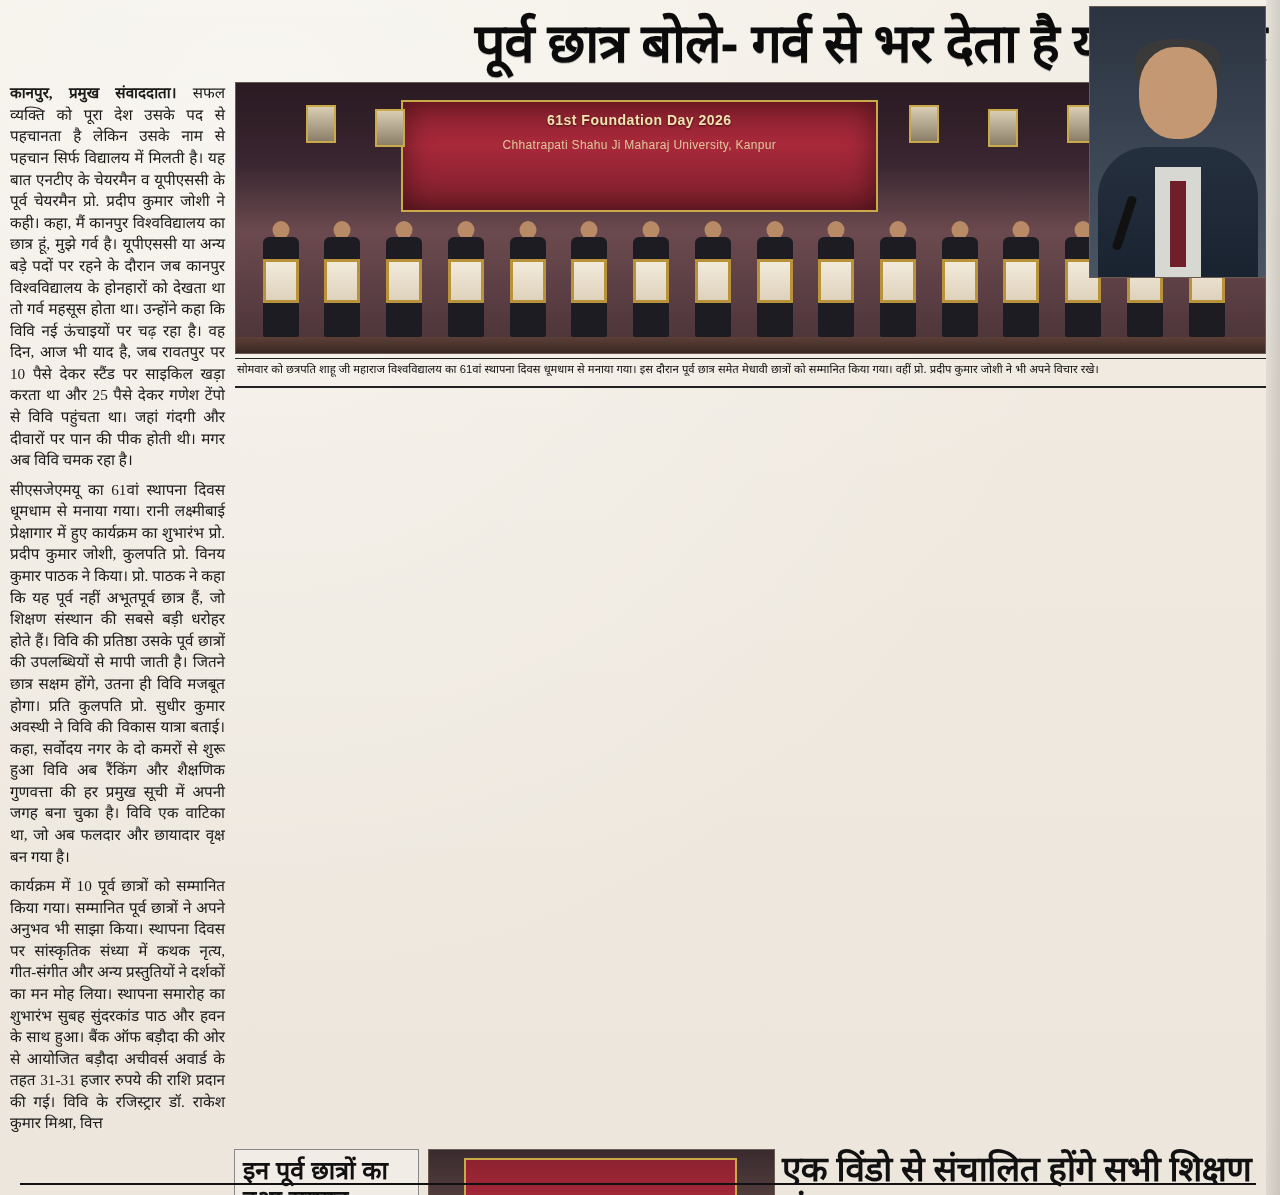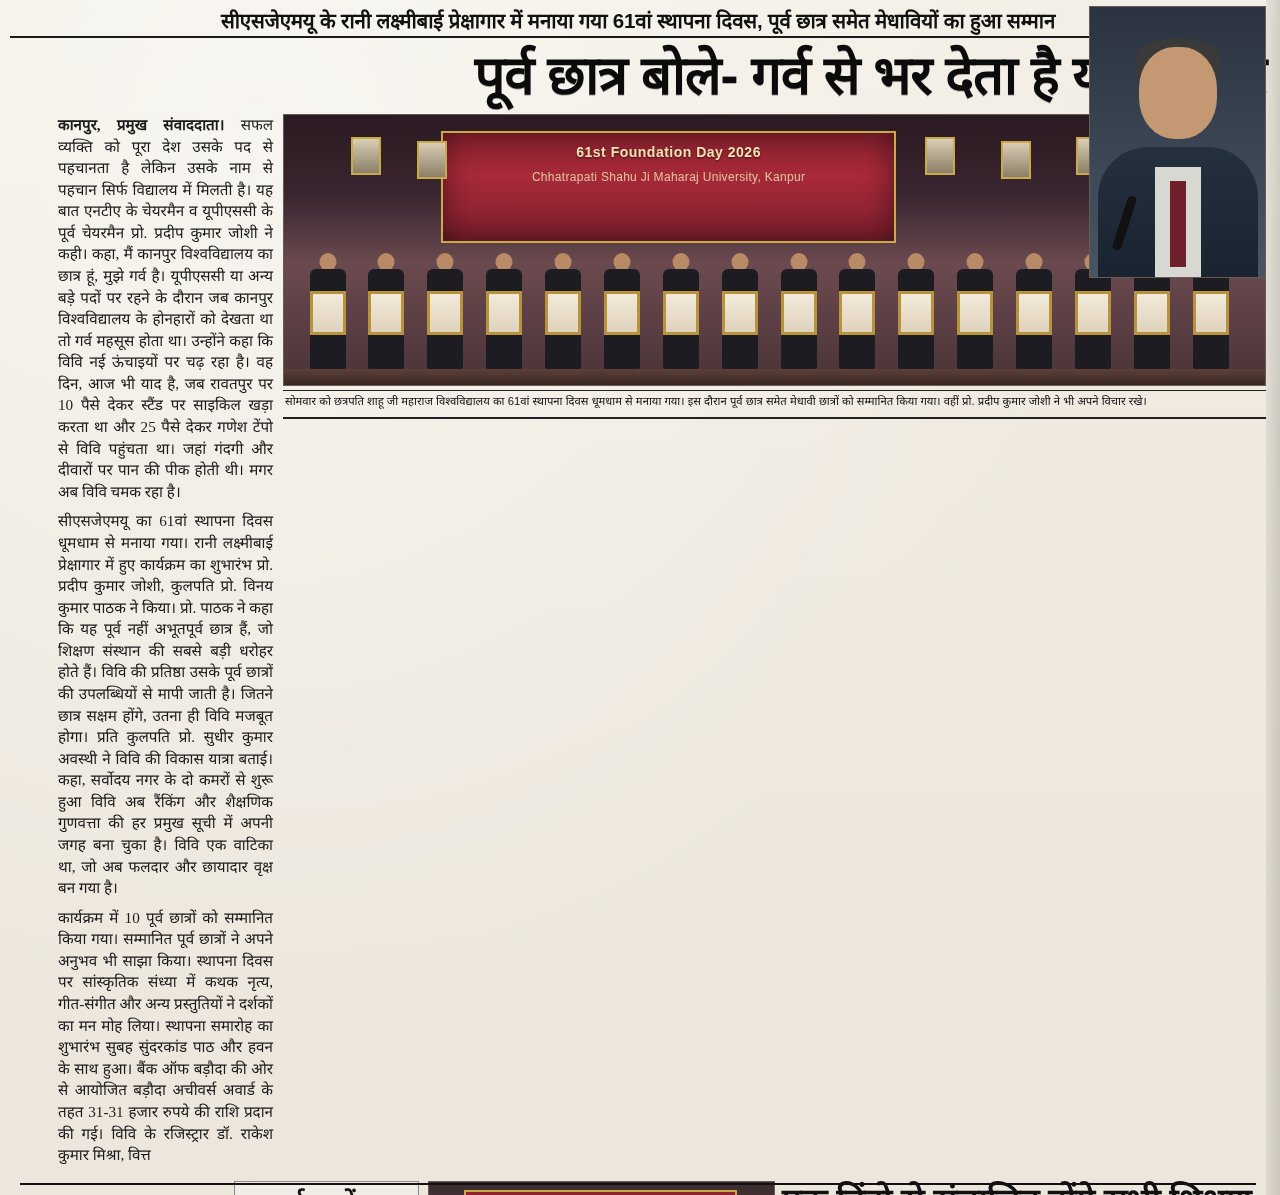--- a/index.html
+++ b/index.html
@@ -46,21 +46,21 @@
     font-weight:bold;
     font-size:54px;
     line-height:1.08;
     letter-spacing:-1px;
     padding:8px 0 10px;
     color:#0b0b0b;
     text-shadow:0 1px 0 rgba(0,0,0,.25);
   }
 
   
-  .upper{display:flex;gap:10px;align-items:flex-start;margin-left:48px;}
+  .upper{display:flex;gap:10px;align-items:flex-start;}
   .col-left{width:215px;flex:0 0 215px;}
   .col-photo{flex:1;}
 
   .body-text{
     font-size:15.2px;
     line-height:1.42;
     text-align:justify;
     font-family:"Liberation Serif", serif;
     color:#1a1a1a;
   }
@@ -216,21 +216,20 @@
 </style>
 </head>
 <body>
 
 <div class="page">
   <div class="paper-tint"></div>
   <div class="edge-right"></div>
 
   <div class="content">
 
-    <div class="kicker">सीएसजेएमयू के रानी लक्ष्मीबाई प्रेक्षागार में मनाया गया 61वां स्थापना दिवस, पूर्व छात्र समेत मेधावियों का हुआ सम्मान</div>
 
     <div class="headline">पूर्व छात्र बोले- गर्व से भर देता है यह परिसर</div>
 
     <div class="upper">
 
       <div class="col-left">
         <div class="body-text">
           <p><span class="lead">कानपुर, प्रमुख संवाददाता।</span>
              <span>सफल व्यक्ति को पूरा देश उसके पद से पहचानता है लेकिन उसके नाम से पहचान सिर्फ विद्यालय में मिलती है। यह बात एनटीए के चेयरमैन व यूपीएससी के पूर्व चेयरमैन प्रो. प्रदीप कुमार जोशी ने कही। कहा, मैं कानपुर विश्वविद्यालय का छात्र हूं, मुझे गर्व है। यूपीएससी या अन्य बड़े पदों पर रहने के दौरान जब कानपुर विश्वविद्यालय के होनहारों को देखता था तो गर्व महसूस होता था। उन्होंने कहा कि विवि नई ऊंचाइयों पर चढ़ रहा है। वह दिन, आज भी याद है, जब रावतपुर पर 10 पैसे देकर स्टैंड पर साइकिल खड़ा करता था और 25 पैसे देकर गणेश टेंपो से विवि पहुंचता था। जहां गंदगी और दीवारों पर पान की पीक होती थी। मगर अब विवि चमक रहा है।</span></p>
           <p>सीएसजेएमयू का 61वां स्थापना दिवस धूमधाम से मनाया गया। रानी लक्ष्मीबाई प्रेक्षागार में हुए कार्यक्रम का शुभारंभ प्रो. प्रदीप कुमार जोशी, कुलपति प्रो. विनय कुमार पाठक ने किया। प्रो. पाठक ने कहा कि यह पूर्व नहीं अभूतपूर्व छात्र हैं, जो शिक्षण संस्थान की सबसे बड़ी धरोहर होते हैं। विवि की प्रतिष्ठा उसके पूर्व छात्रों की उपलब्धियों से मापी जाती है। जितने छात्र सक्षम होंगे, उतना ही विवि मजबूत होगा। प्रति कुलपति प्रो. सुधीर कुमार अवस्थी ने विवि की विकास यात्रा बताई। कहा, सर्वोदय नगर के दो कमरों से शुरू हुआ विवि अब रैंकिंग और शैक्षणिक गुणवत्ता की हर प्रमुख सूची में अपनी जगह बना चुका है। विवि एक वाटिका था, जो अब फलदार और छायादार वृक्ष बन गया है।</p>

